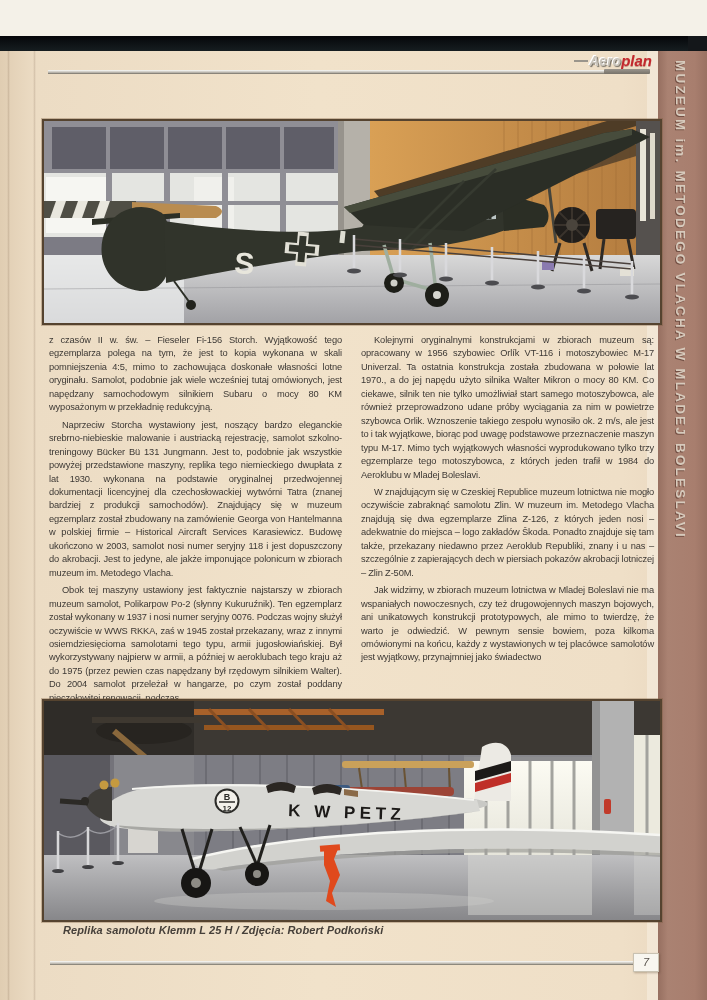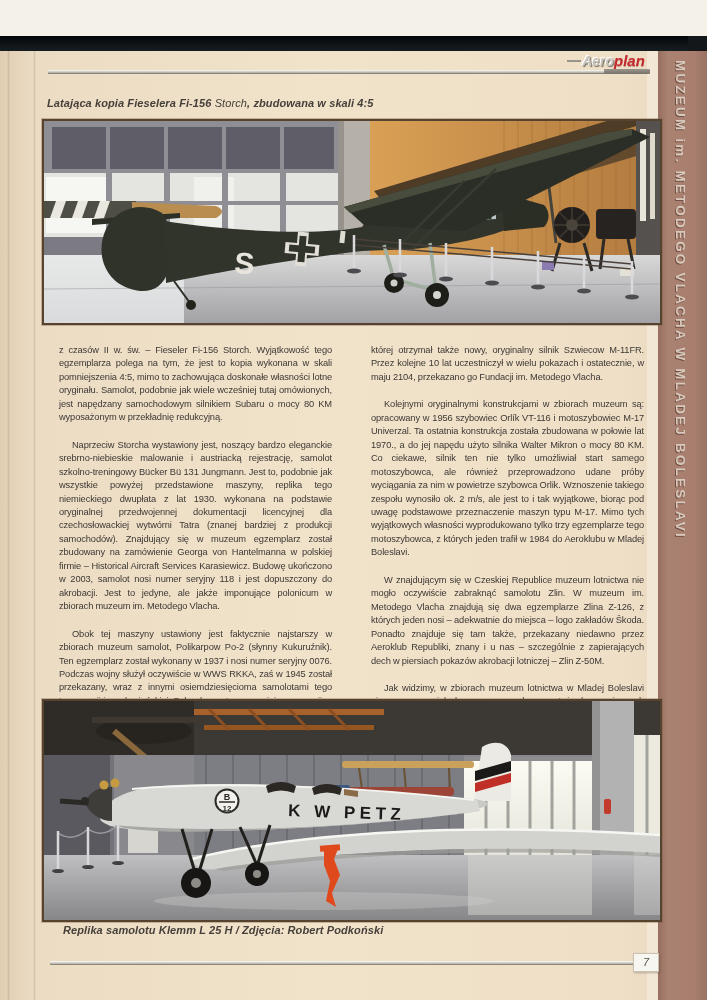--- a/index.html
+++ b/index.html
@@ -19,21 +19,21 @@
   
   .sidebar{position:absolute;left:658px;top:51px;width:49px;height:949px;
            background:linear-gradient(90deg,#966f60 0,#aa8272 20%,#a87e6e 75%,#9a7263 100%);}
   .spine-title{position:absolute;left:701px;top:60px;width:930px;height:42px;
                transform:rotate(90deg);transform-origin:0 0;
                font-size:13.5px;font-weight:bold;letter-spacing:2.2px;line-height:42px;
                color:#d7cabc;text-shadow:1px 1px 0 rgba(86,54,44,.65);white-space:nowrap;}
   
   .header-rule{position:absolute;left:48px;top:70px;width:592px;height:3px;
                background:linear-gradient(#fdfdfb,#a9a49a);border-bottom:1px solid #89847a;}
-  .logo{position:absolute;left:560px;top:52px;width:92px;height:26px;text-align:center;
+  .logo{position:absolute;left:560px;top:52px;width:92px;height:26px;text-align:right;
         font-style:italic;font-weight:bold;white-space:nowrap;}
   .logo .dash{display:inline-block;width:14px;height:2px;background:#9a958c;vertical-align:4px;margin-right:1px;}
   .logo .aero{font-size:14px;color:#c9c4bb;text-shadow:-1px -1px 0 #ffffff,1px 1px 1px #716c62;}
   .logo .plan{font-size:15px;color:#c3282d;text-shadow:0 1px 0 rgba(120,20,20,.35);}
   .logo .tagline{position:absolute;right:2px;top:17px;width:46px;height:5px;
                  background:linear-gradient(#9a958d,#777269);border-radius:1px;}
   
   .caption{position:absolute;left:47px;font-size:11px;font-style:italic;color:#46403a;letter-spacing:.1px;}
   .caption b{font-weight:bold;}
   .caption .lite{font-weight:normal;}
@@ -43,21 +43,21 @@
   .photo{position:absolute;left:42px;border:2px solid #55432f;box-shadow:0 0 0 1px rgba(120,90,60,.35);
          background:#777;line-height:0;}
   .photo1{top:119px;width:616px;height:202px;}
   .photo2{top:699px;width:616px;height:219px;}
   
   .col{position:absolute;top:330px;width:301px;height:372px;overflow:hidden;
        font-size:9.3px;line-height:13.45px;text-align:justify;color:#3c3834;
        letter-spacing:-.12px;word-spacing:-.2px;hyphens:auto;}
   .col-left{left:45px;}
   .col-right{left:357px;}
-  .col p{margin:14px;text-indent:13px;}
+  .col p{margin:4px;text-indent:13px;}
   .col p.first{text-indent:0;}
   
   .footer-rule{position:absolute;left:50px;top:961px;width:606px;height:3px;
                background:linear-gradient(#fdfdfb,#b3aea3);border-bottom:1px solid #8d887d;}
   .page-num{position:absolute;left:633px;top:953px;width:24px;height:17px;background:#f8f6f0;
             border:1px solid #c9c2b2;box-shadow:1px 1px 2px rgba(80,60,40,.35);
             font-size:11px;font-style:italic;color:#55504a;text-align:center;line-height:16px;}
 </style>
 </head>
 <body>
@@ -75,23 +75,20 @@
 
   <div class="sidebar"></div>
   <div class="spine-title">MUZEUM im. METODEGO VLACHA W MLADEJ BOLESLAVI</div>
 
   <div class="header-rule"></div>
   <div class="logo">
     <span class="dash"></span><span class="aero">Aero</span><span class="plan">plan</span>
     <span class="tagline"></span>
   </div>
 
-  <div class="caption cap-top">
-    <b>Latająca kopia Fieselera Fi-156 </b><span class="lite">Storch</span><b>, zbudowana w skali 4:5</b>
-  </div>
 
   <div class="photo photo1">
     <svg width="616" height="202" viewBox="0 0 616 202">
       <defs>
         <linearGradient id="g_floor1" x1="0" y1="0" x2="0" y2="1">
           <stop offset="0" stop-color="#d8d8d8"></stop>
             <stop offset="1" stop-color="#a2a2a6"></stop>
         </linearGradient>
         <linearGradient id="g_wood1" x1="0" y1="0" x2="1" y2="0">
           <stop offset="0" stop-color="#d9a055"></stop>
@@ -238,21 +235,20 @@
       </g>
     </svg>
   </div>
 
   <div class="col col-left" lang="pl">
     <p class="first">z czasów II w. św. – Fieseler Fi-156 Storch. Wyjątkowość tego egzemplarza polega na tym, że jest to kopia wykonana w skali pomniejszenia 4:5, mimo to zachowująca doskonałe własności lotne oryginału. Samolot, podobnie jak wiele wcześniej tutaj omówionych, jest napędzany samochodowym silnikiem Subaru o mocy 80 KM wyposażonym w przekładnię redukcyjną.</p>
     <p>Naprzeciw Storcha wystawiony jest, noszący bardzo eleganckie srebrno-niebieskie malowanie i austriacką rejestrację, samolot szkolno-treningowy Bücker Bü 131 Jungmann. Jest to, podobnie jak wszystkie powyżej przedstawione maszyny, replika tego niemieckiego dwupłata z lat 1930. wykonana na podstawie oryginalnej przedwojennej dokumentacji licencyjnej dla czechosłowackiej wytwórni Tatra (znanej bardziej z produkcji samochodów). Znajdujący się w muzeum egzemplarz został zbudowany na zamówienie Georga von Hantelmanna w polskiej firmie – Historical Aircraft Services Karasiewicz. Budowę ukończono w 2003, samolot nosi numer seryjny 118 i jest dopuszczony do akrobacji. Jest to jedyne, ale jakże imponujące polonicum w zbiorach muzeum im. Metodego Vlacha.</p>
     <p>Obok tej maszyny ustawiony jest faktycznie najstarszy w zbiorach muzeum samolot, Polikarpow Po-2 (słynny Kukuruźnik). Ten egzemplarz został wykonany w 1937 i nosi numer seryjny 0076. Podczas wojny służył oczywiście w WWS RKKA, zaś w 1945 został przekazany, wraz z innymi osiemdziesięcioma samolotami tego typu, armii jugosłowiańskiej. Był wykorzystywany najpierw w armii, a później w aeroklubach tego kraju aż do 1975 (przez pewien czas napędzany był rzędowym silnikiem Walter). Do 2004 samolot przeleżał w hangarze, po czym został poddany pieczołowitej renowacji, podczas</p>
   </div>
   <div class="col col-right" lang="pl">
-    <p class="first">której otrzymał także nowy, oryginalny silnik Szwiecow M-11FR. Przez kolejne 10 lat uczestniczył w wielu pokazach i ostatecznie, w maju 2104, przekazano go Fundacji im. Metodego Vlacha.</p>
     <p>Kolejnymi oryginalnymi konstrukcjami w zbiorach muzeum są: opracowany w 1956 szybowiec Orlík VT-116 i motoszybowiec M-17 Univerzal. Ta ostatnia konstrukcja została zbudowana w połowie lat 1970., a do jej napędu użyto silnika Walter Mikron o mocy 80 KM. Co ciekawe, silnik ten nie tylko umożliwiał start samego motoszybowca, ale również przeprowadzono udane próby wyciągania za nim w powietrze szybowca Orlik. Wznoszenie takiego zespołu wynosiło ok. 2 m/s, ale jest to i tak wyjątkowe, biorąc pod uwagę podstawowe przeznaczenie maszyn typu M-17. Mimo tych wyjątkowych własności wyprodukowano tylko trzy egzemplarze tego motoszybowca, z których jeden trafił w 1984 do Aeroklubu w Mladej Boleslavi.</p>
     <p>W znajdującym się w Czeskiej Republice muzeum lotnictwa nie mogło oczywiście zabraknąć samolotu Zlin. W muzeum im. Metodego Vlacha znajdują się dwa egzemplarze Zlina Z-126, z których jeden nosi – adekwatnie do miejsca – logo zakładów Škoda. Ponadto znajduje się tam także, przekazany niedawno przez Aeroklub Republiki, znany i u nas – szczególnie z zapierających dech w piersiach pokazów akrobacji lotniczej – Zlin Z-50M.</p>
     <p>Jak widzimy, w zbiorach muzeum lotnictwa w Mladej Boleslavi nie ma wspaniałych nowoczesnych, czy też drugowojennych maszyn bojowych, ani unikatowych konstrukcji prototypowych, ale mimo to twierdzę, że warto je odwiedzić. W pewnym sensie bowiem, poza kilkoma omówionymi na końcu, każdy z wystawionych w tej placówce samolotów jest wyjątkowy, przynajmniej jako świadectwo</p>
   </div>
 
   <div class="photo photo2">
     <svg width="616" height="219" viewBox="0 0 616 219">
       <defs>
         <linearGradient id="g_floor2" x1="0" y1="0" x2="0" y2="1">
           <stop offset="0" stop-color="#bfbfc1"></stop>

